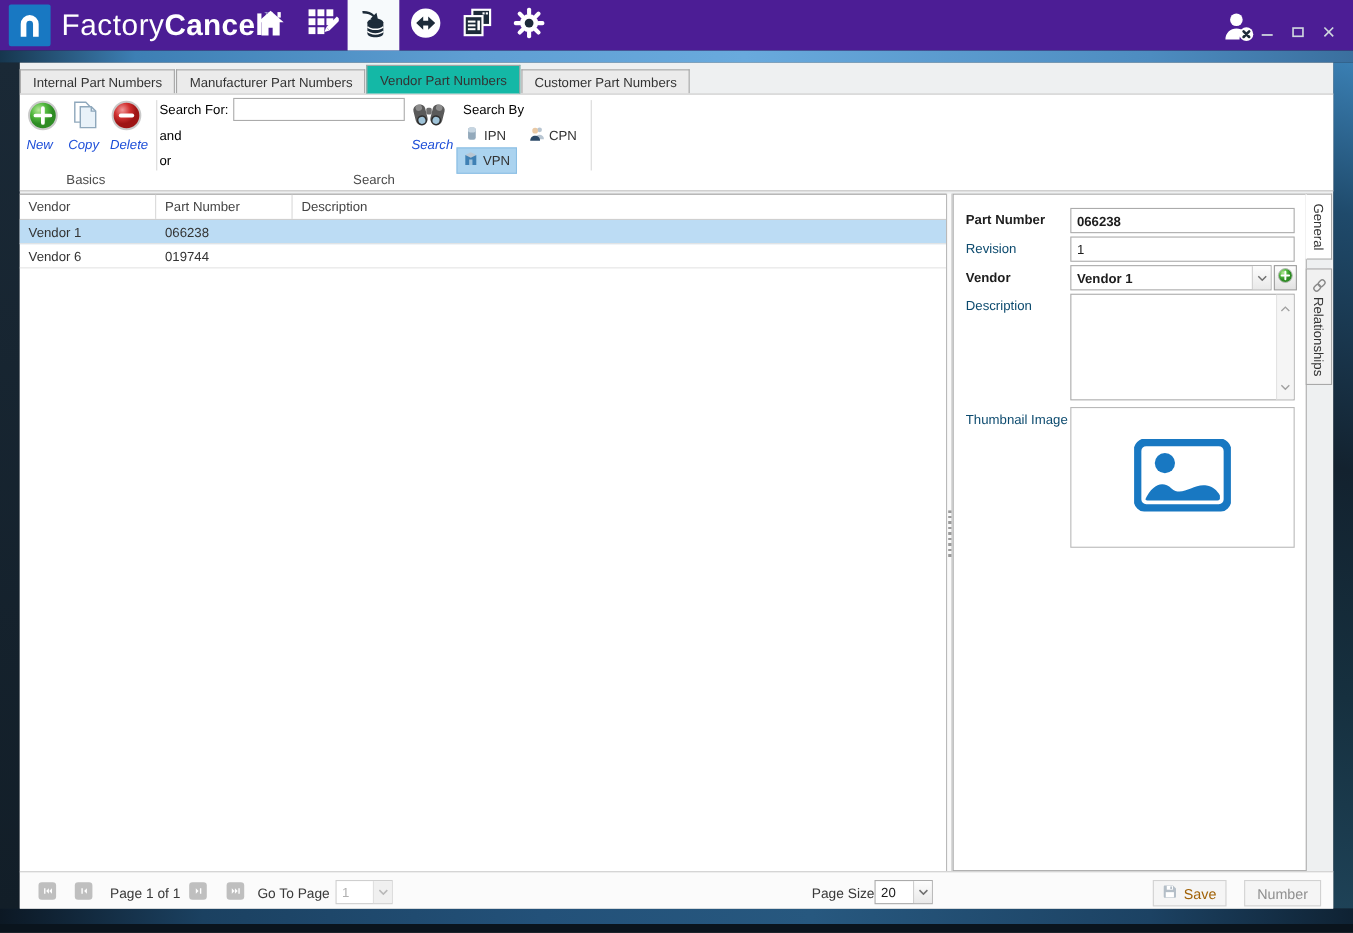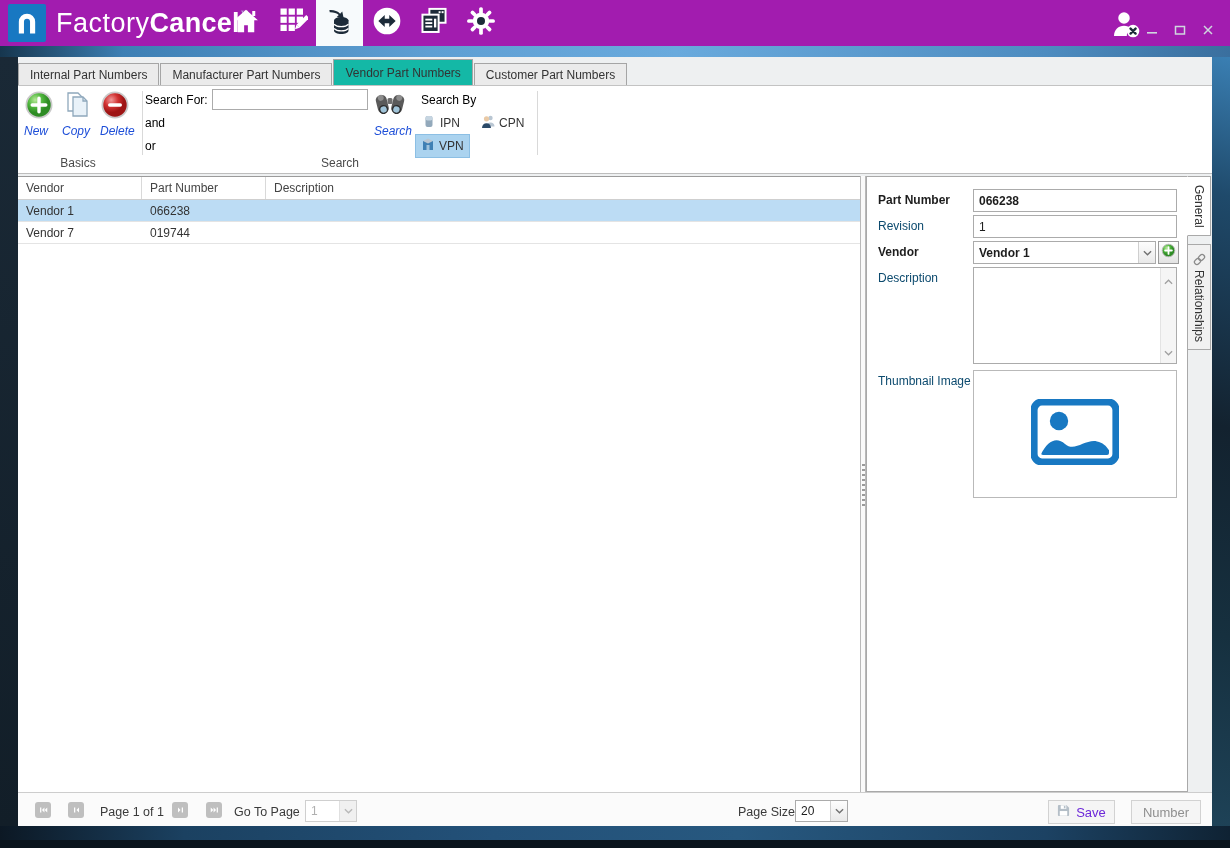--- a/index.html
+++ b/index.html
@@ -2,21 +2,21 @@
 <html><head>
 <meta charset="utf-8">
 <style>
   * { margin:0; padding:0; box-sizing:border-box; }
   body { font-family:"Liberation Sans", sans-serif; background:#222; }
   .window { position:relative; width:1230px; height:848px; overflow:hidden;
     background: linear-gradient(205deg,#2e5f86 0%,#1a2c3c 28%,#141f2a 55%,#1d3side 70%,#1f3c55 86%,#2a567a 100%);
     background-color:#15212c; }
 
   
-  .titlebar { position:absolute; left:0; top:0; width:100%; height:46px; background:#a21caf; }
+  .titlebar { position:absolute; left:0; top:0; width:100%; height:46px; background:#4c1d95; }
   .logo-sq { position:absolute; left:8px; top:4px; width:38px; height:38px; background:#1878c2; border-radius:2px;
     display:flex; align-items:center; justify-content:center; }
   .brand { position:absolute; left:56px; top:7px; height:32px; display:flex; align-items:center; color:#fff; font-size:27px; }
   .brand .light { font-weight:normal; letter-spacing:.5px; }
   .brand .bold { font-weight:bold; letter-spacing:.3px; }
   .brand .tm { font-size:9px; align-self:flex-start; margin-top:2px; color:#bcd0de; }
   .navicons { position:absolute; left:222px; top:0; height:46px; display:flex; }
   .navcell { width:47px; height:46px; display:flex; align-items:center; justify-content:center; cursor:pointer; }
   .navcell.active { background:#f7fafc; }
   .wctl { position:absolute; right:16px; top:22px; display:flex; gap:16px; align-items:center; }
@@ -101,21 +101,21 @@
   .vtab.active { background:#fff; border-left:1px solid #fff; z-index:2; }
   .vtab .vicon { margin-bottom:4px; }
 
   
   .footer { position:absolute; left:0; top:735px; width:1194px; height:34px; background:#fbfbfb; border-top:1px solid #cdcdcd; }
   .pgbtn { position:absolute; top:9px; width:16px; height:16px; border-radius:3px; background:#bfbfbf;
     display:flex; align-items:center; justify-content:center; cursor:pointer; }
   .ftxt { position:absolute; top:12px; font-size:12.5px; color:#3a3a3a; white-space:nowrap; }
   .fbtn { position:absolute; top:7px; height:24px; border:1px solid #d2d2d2; background:#f5f5f5; font-size:13px;
     display:flex; align-items:center; justify-content:center; gap:6px; cursor:pointer; font-family:inherit; }
-  .fbtn.save { color:#6d28d9; }
+  .fbtn.save { color:#a16207; }
   .fbtn.cancel { color:#8f8f8f; }
 </style>
 </head>
 <body>
 
 <div class="window">
 
   <div class="titlebar">
     <div class="logo-sq">
       <svg width="28" height="28" viewBox="0 0 24 24">
@@ -372,21 +372,21 @@
         <div class="gh-cell">Vendor</div>
         <div class="gh-cell">Part Number</div>
         <div class="gh-cell">Description</div>
       </div>
       <div class="g-row selected">
         <div class="g-cell">Vendor 1</div>
         <div class="g-cell">066238</div>
         <div class="g-cell"></div>
       </div>
       <div class="g-row">
-        <div class="g-cell">Vendor 7</div>
+        <div class="g-cell">Vendor 6</div>
         <div class="g-cell">019744</div>
         <div class="g-cell"></div>
       </div>
     </div>
 
     <div class="splitter">
       <div class="grip"></div>
     </div>
 
     <div class="formpanel">

